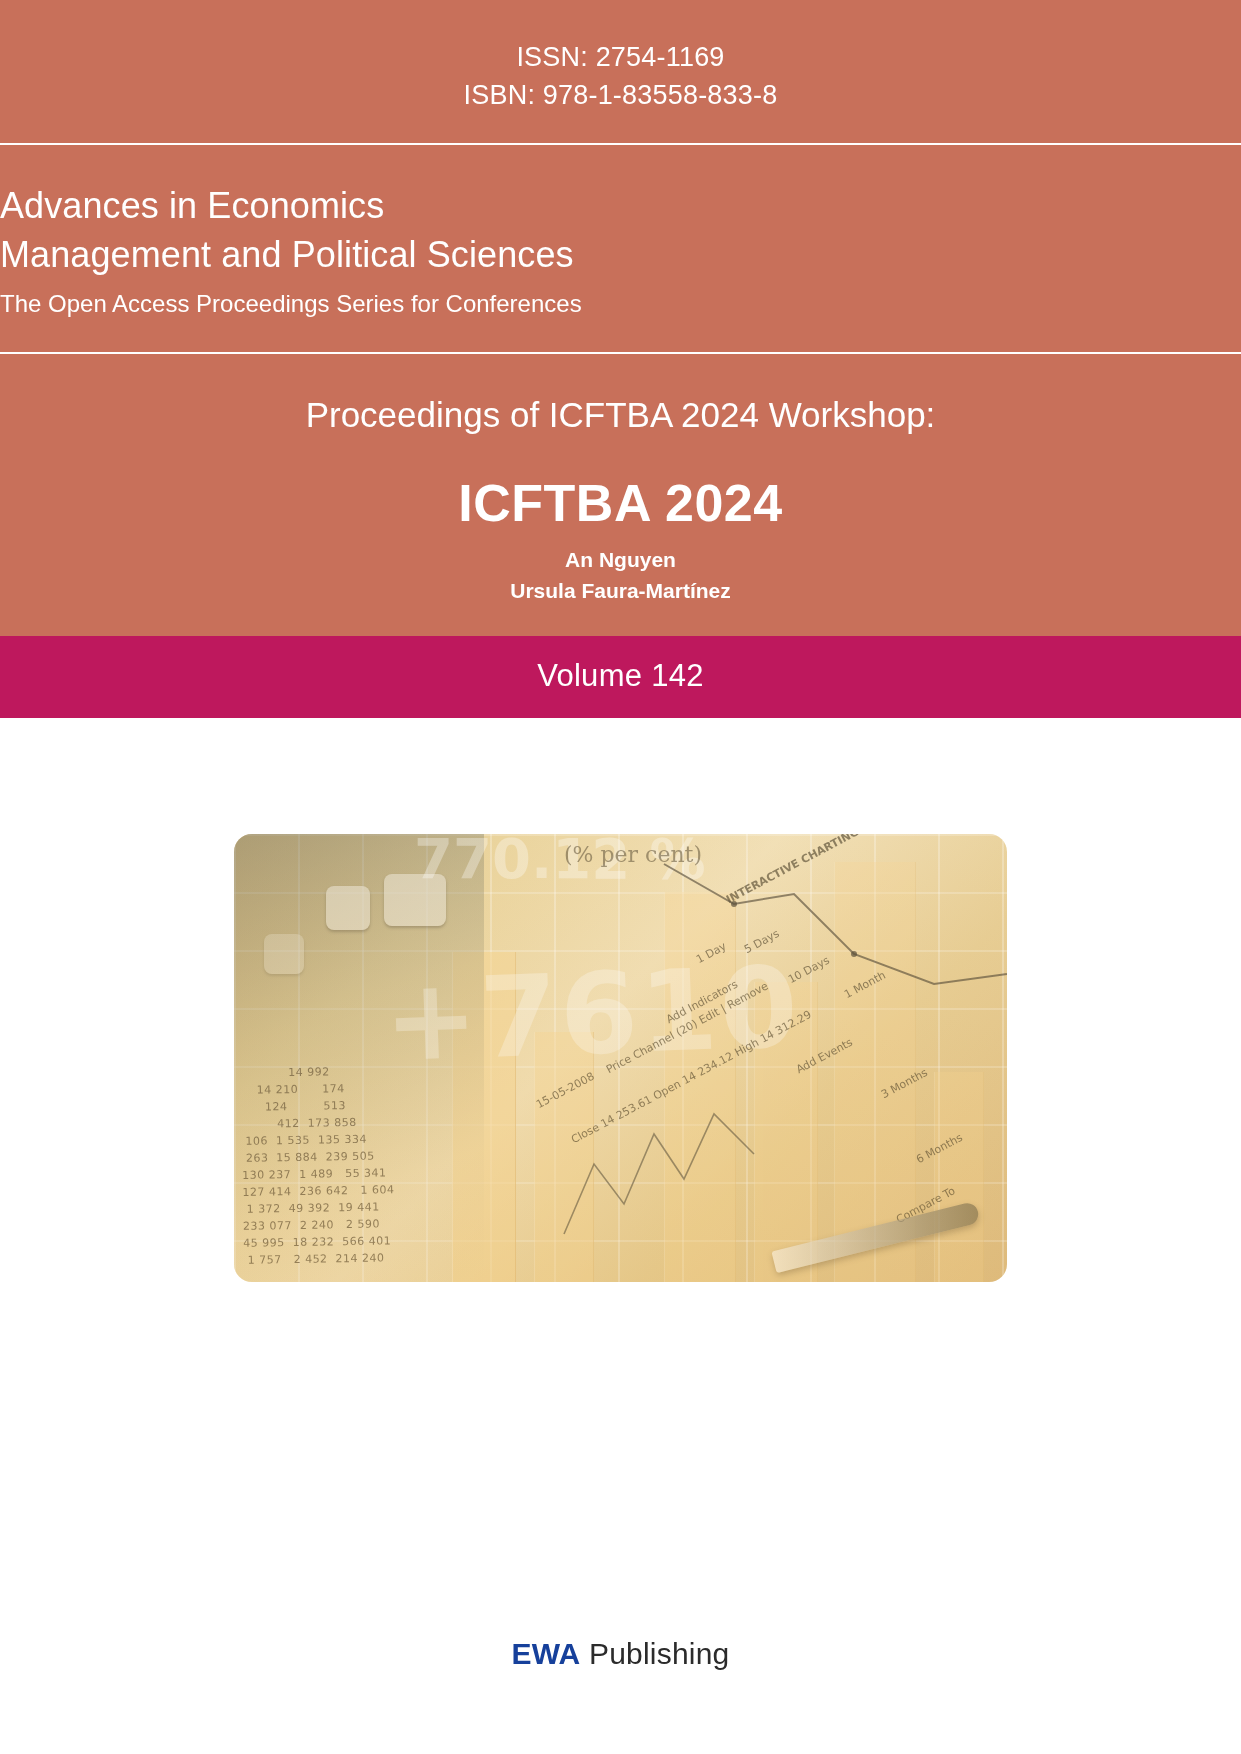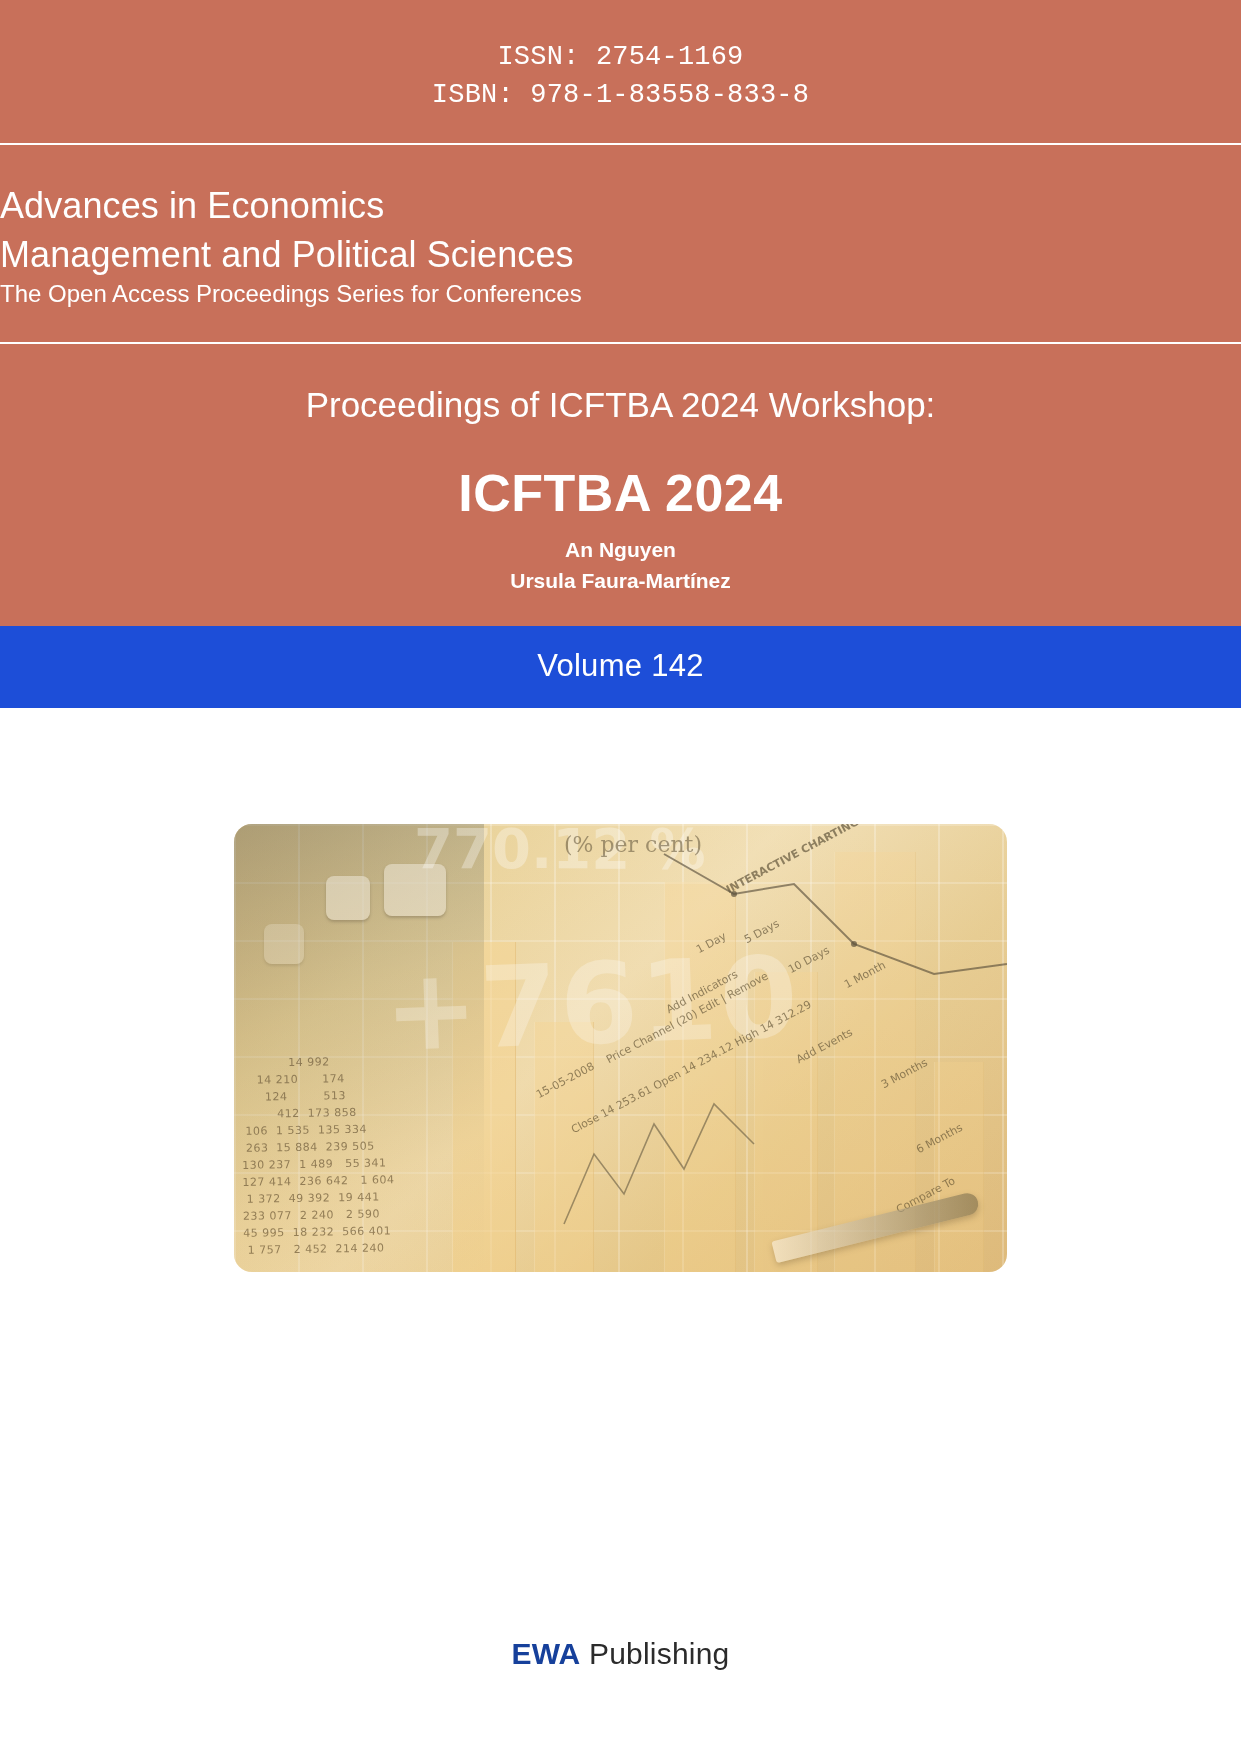--- a/index.html
+++ b/index.html
@@ -29,21 +29,20 @@
   .band {
     background: #c8705a;
     width: 100%;
     box-sizing: border-box;
   }
 
   .identifiers {
     padding: 38px 0 28px 0;
     text-align: center;
     border-bottom: 2px solid #ffffff;
-    font-family: Liberation Mono, monospace;
   }
   .identifiers div {
     font-size: 27px;
     line-height: 1.42;
     font-weight: 400;
     letter-spacing: 0.2px;
   }
 
   .series {
     text-align: left;
@@ -51,21 +50,21 @@
     border-bottom: 2px solid #ffffff;
   }
   .series-line {
     font-size: 36px;
     line-height: 1.38;
     font-weight: 400;
     letter-spacing: 0.1px;
   }
   .series-sub {
     font-size: 24px;
-    margin-top: 0;
+    margin-top: 10px;
     font-weight: 400;
   }
 
   .proceedings {
     text-align: center;
     padding: 34px 0 30px 0;
   }
   .proc-line {
     font-size: 35px;
     line-height: 1.52;
@@ -79,21 +78,21 @@
     margin-bottom: 12px;
   }
   .editor {
     font-size: 21px;
     font-weight: bold;
     line-height: 1.45;
   }
 
   
   .volume-bar {
-    background: #1d4ed8;
+    background: #be185d;
     width: 100%;
     text-align: center;
     padding: 22px 0 24px 0;
     box-sizing: border-box;
   }
   .volume-bar .vol-text {
     font-size: 31px;
     font-weight: 400;
     letter-spacing: 0.3px;
   }

